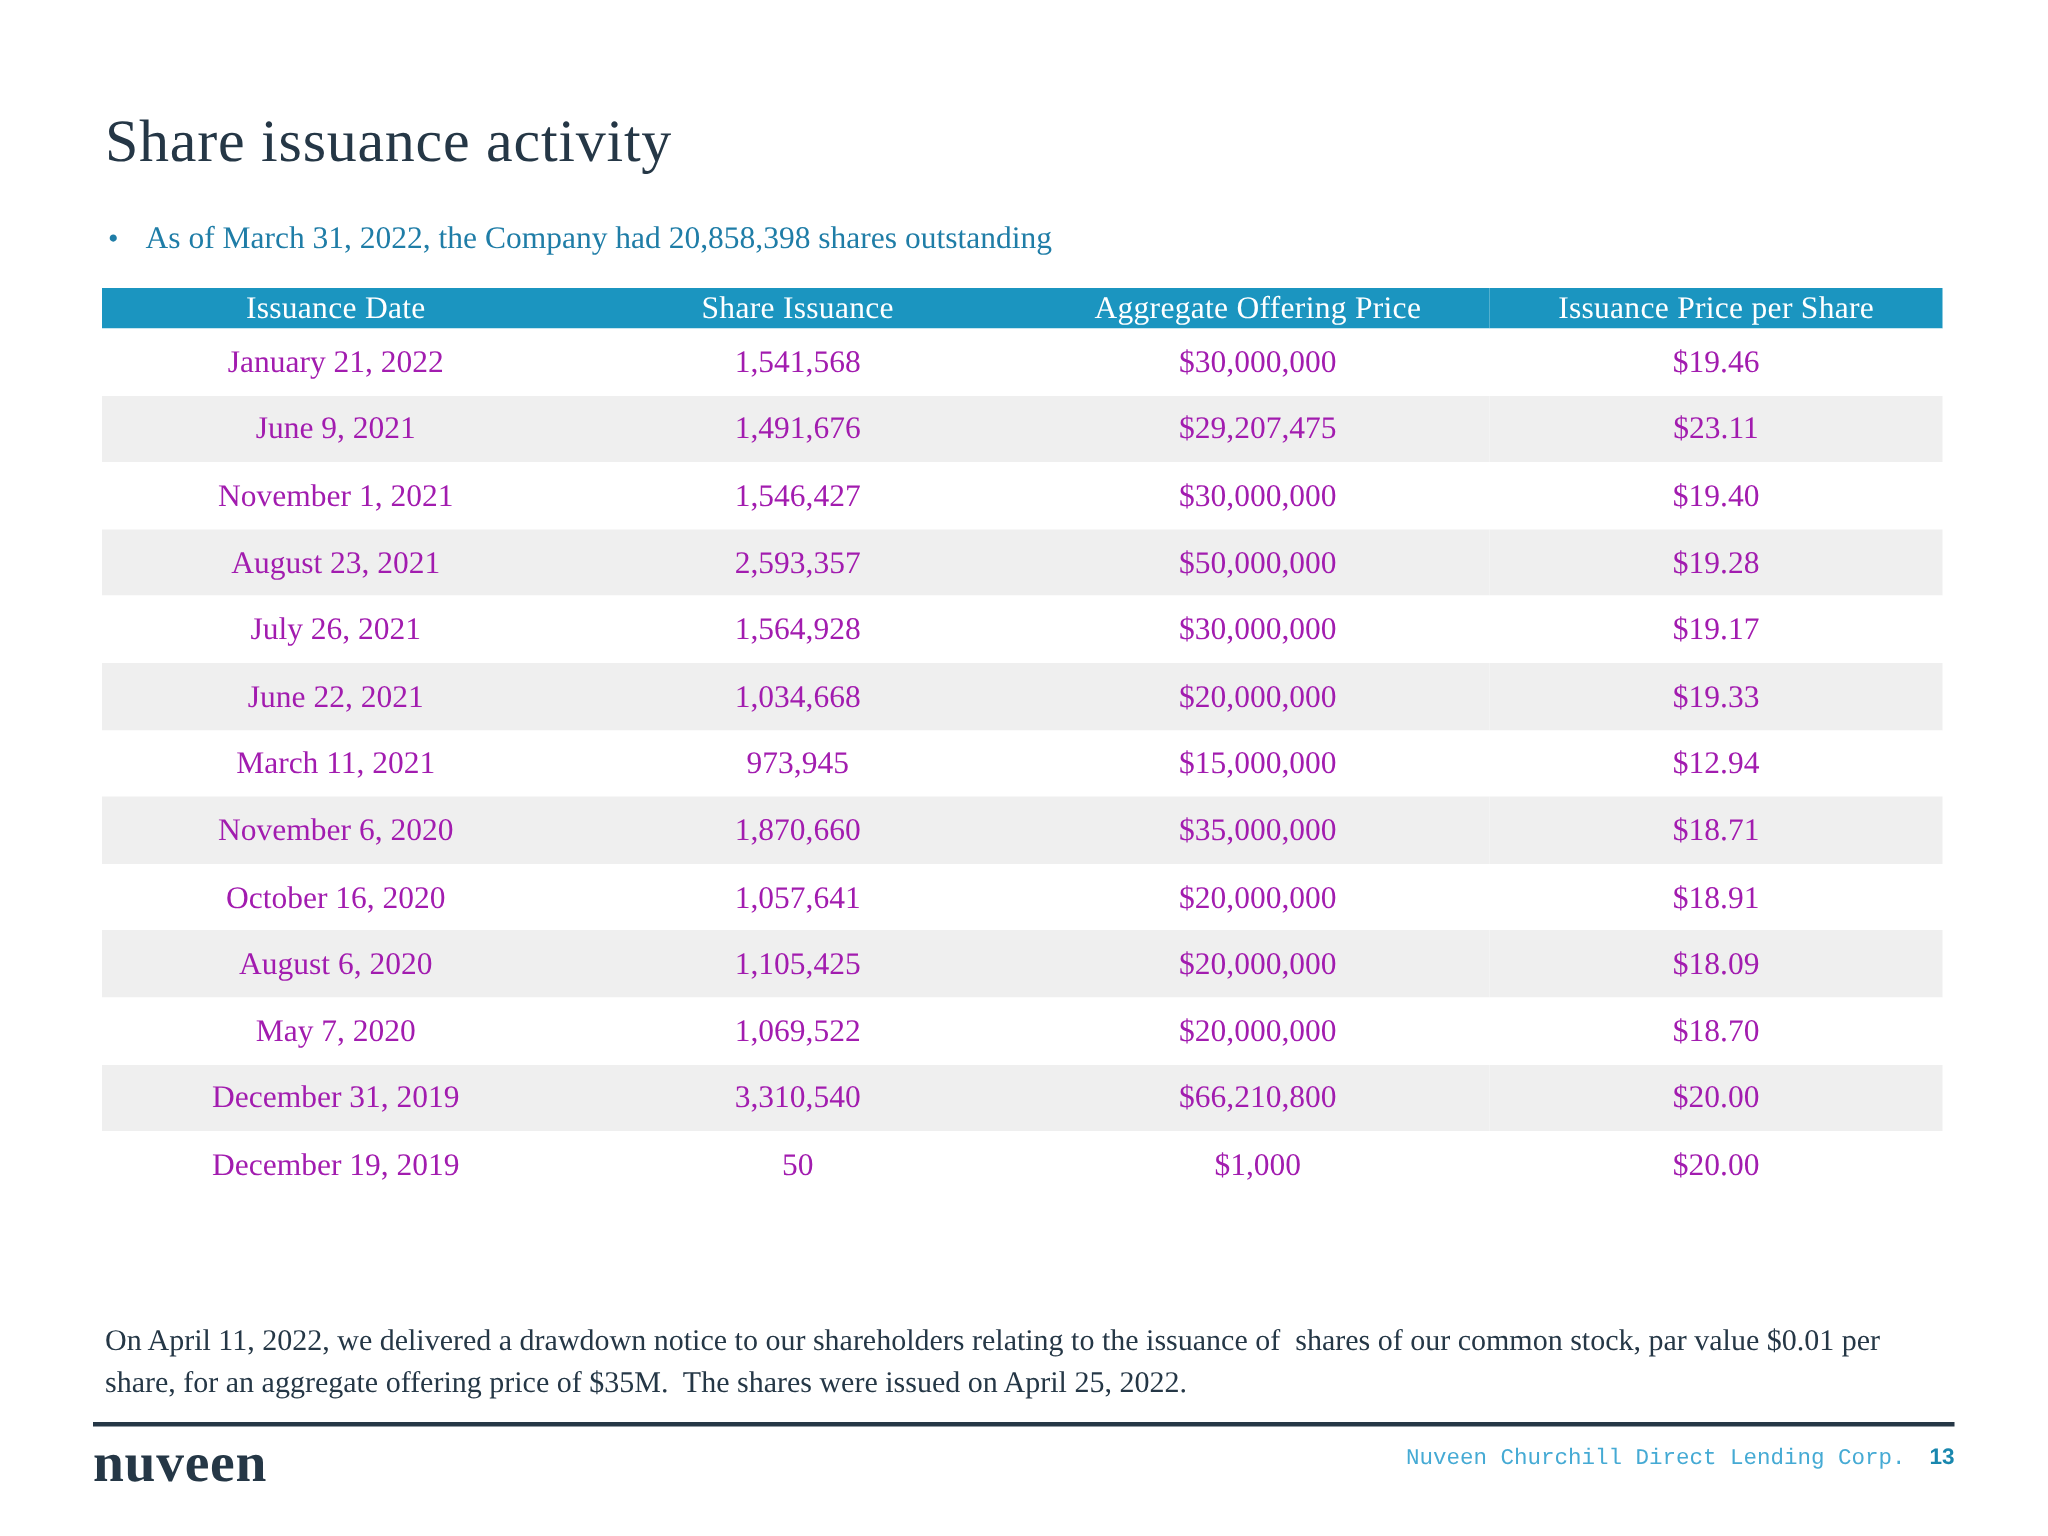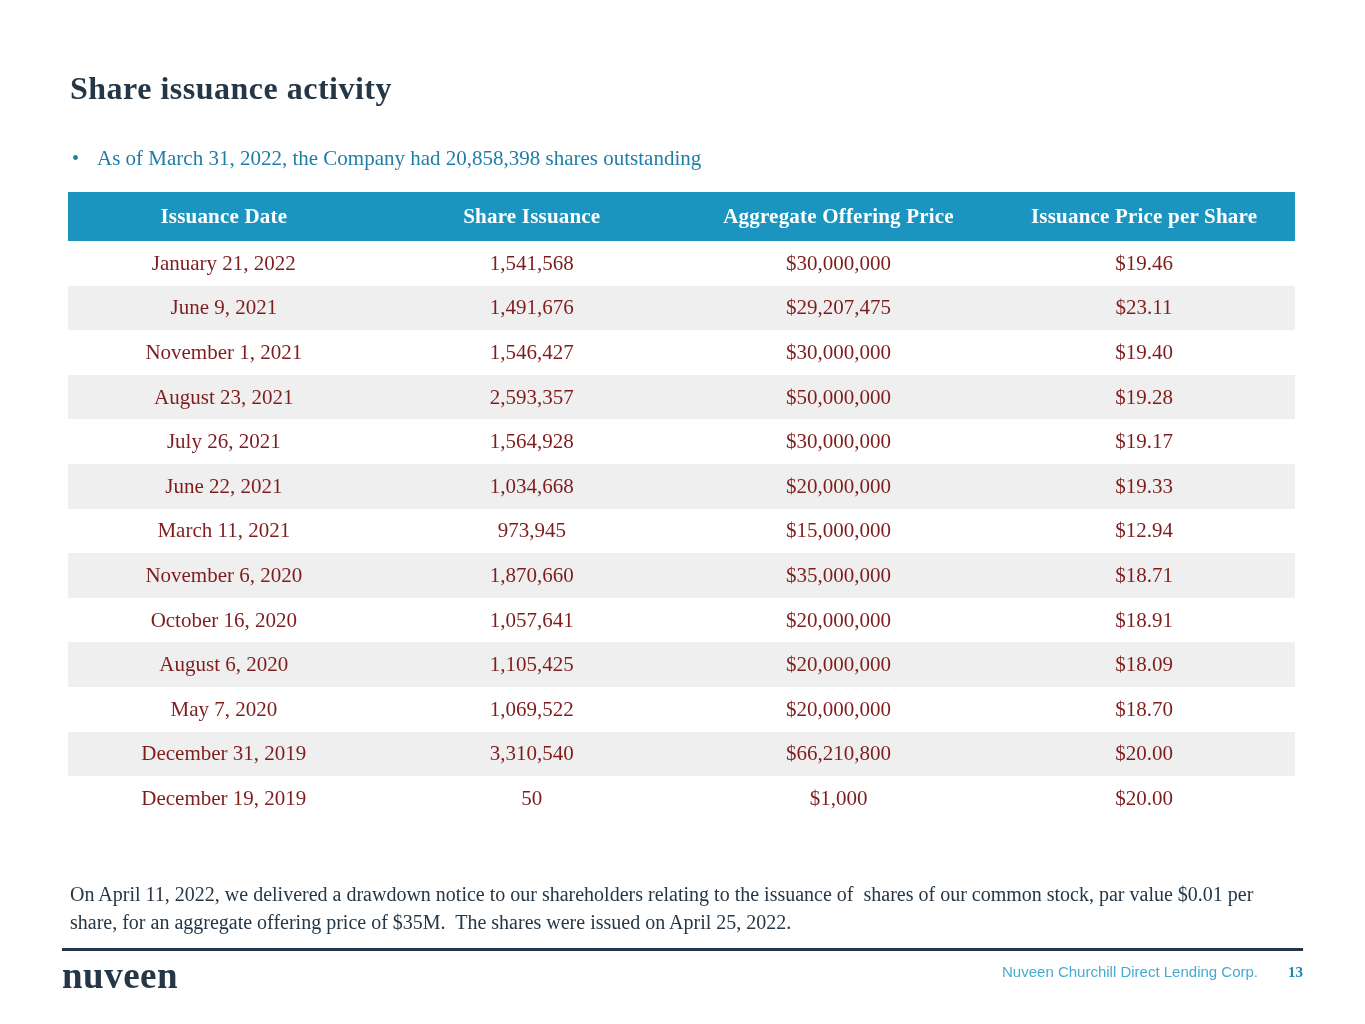--- a/index.html
+++ b/index.html
@@ -8,22 +8,22 @@
     background: #ffffff;
     font-family: "Liberation Serif", serif;
     position: relative;
     overflow: hidden;
   }
   .slide { position: absolute; inset: 0; background: #ffffff; }
 
   .title {
     position: absolute;
     left: 70px; top: 70px;
-    font-size: 32px;
-    font-weight: bold;
+    font-size: 40px;
+    font-weight: normal;
     color: #253746;
     letter-spacing: 0.5px;
   }
 
   .bullet-row {
     position: absolute;
     left: 72px; top: 146px;
     display: flex;
     align-items: baseline;
     color: #1f7da7;
@@ -43,32 +43,32 @@
     table-layout: fixed;
   }
   .issuance-table col.c1 { width: 25.4%; }
   .issuance-table col.c2 { width: 24.8%; }
   .issuance-table col.c3 { width: 25.2%; }
   .issuance-table col.c4 { width: 24.6%; }
   .issuance-table thead th {
     background: #1b95c0;
     color: #ffffff;
     font-size: 21px;
-    font-weight: bold;
-    height: 49px;
+    font-weight: normal;
+    height: 27px;
     text-align: center;
     vertical-align: middle;
     letter-spacing: 0.2px;
   }
   .issuance-table tbody td {
     height: 44.6px;
     text-align: center;
     vertical-align: middle;
     font-size: 21px;
-    color: #7f1d1d;
+    color: #a21caf;
   }
   .issuance-table tbody tr:nth-child(even) { background: #efefef; }
   .issuance-table tbody tr:nth-child(odd) { background: #ffffff; }
 
   .footnote {
     position: absolute;
     left: 70px; top: 880px;
     width: 1232px;
     font-size: 20px;
     line-height: 1.42;
@@ -94,22 +94,22 @@
   }
 
   .footer-right {
     position: absolute;
     right: 62px; top: 963px;
     display: flex;
     align-items: baseline;
     font-family: "Liberation Sans", sans-serif;
     font-size: 15px;
   }
-  .company-name { color: #45aad4; }
-  .page-number { color: #1987ae; font-weight: bold; margin-left: 30px; font-family: Liberation Serif, serif; }
+  .company-name { color: #45aad4; font-family: Liberation Mono, monospace; }
+  .page-number { color: #1987ae; font-weight: bold; margin-left: 16px; }
 </style>
 </head>
 <body>
 
 <div class="slide">
 
   <h1 class="title">Share issuance activity</h1>
 
   <div class="bullet-row">
     <span class="bullet-dot">•</span>

